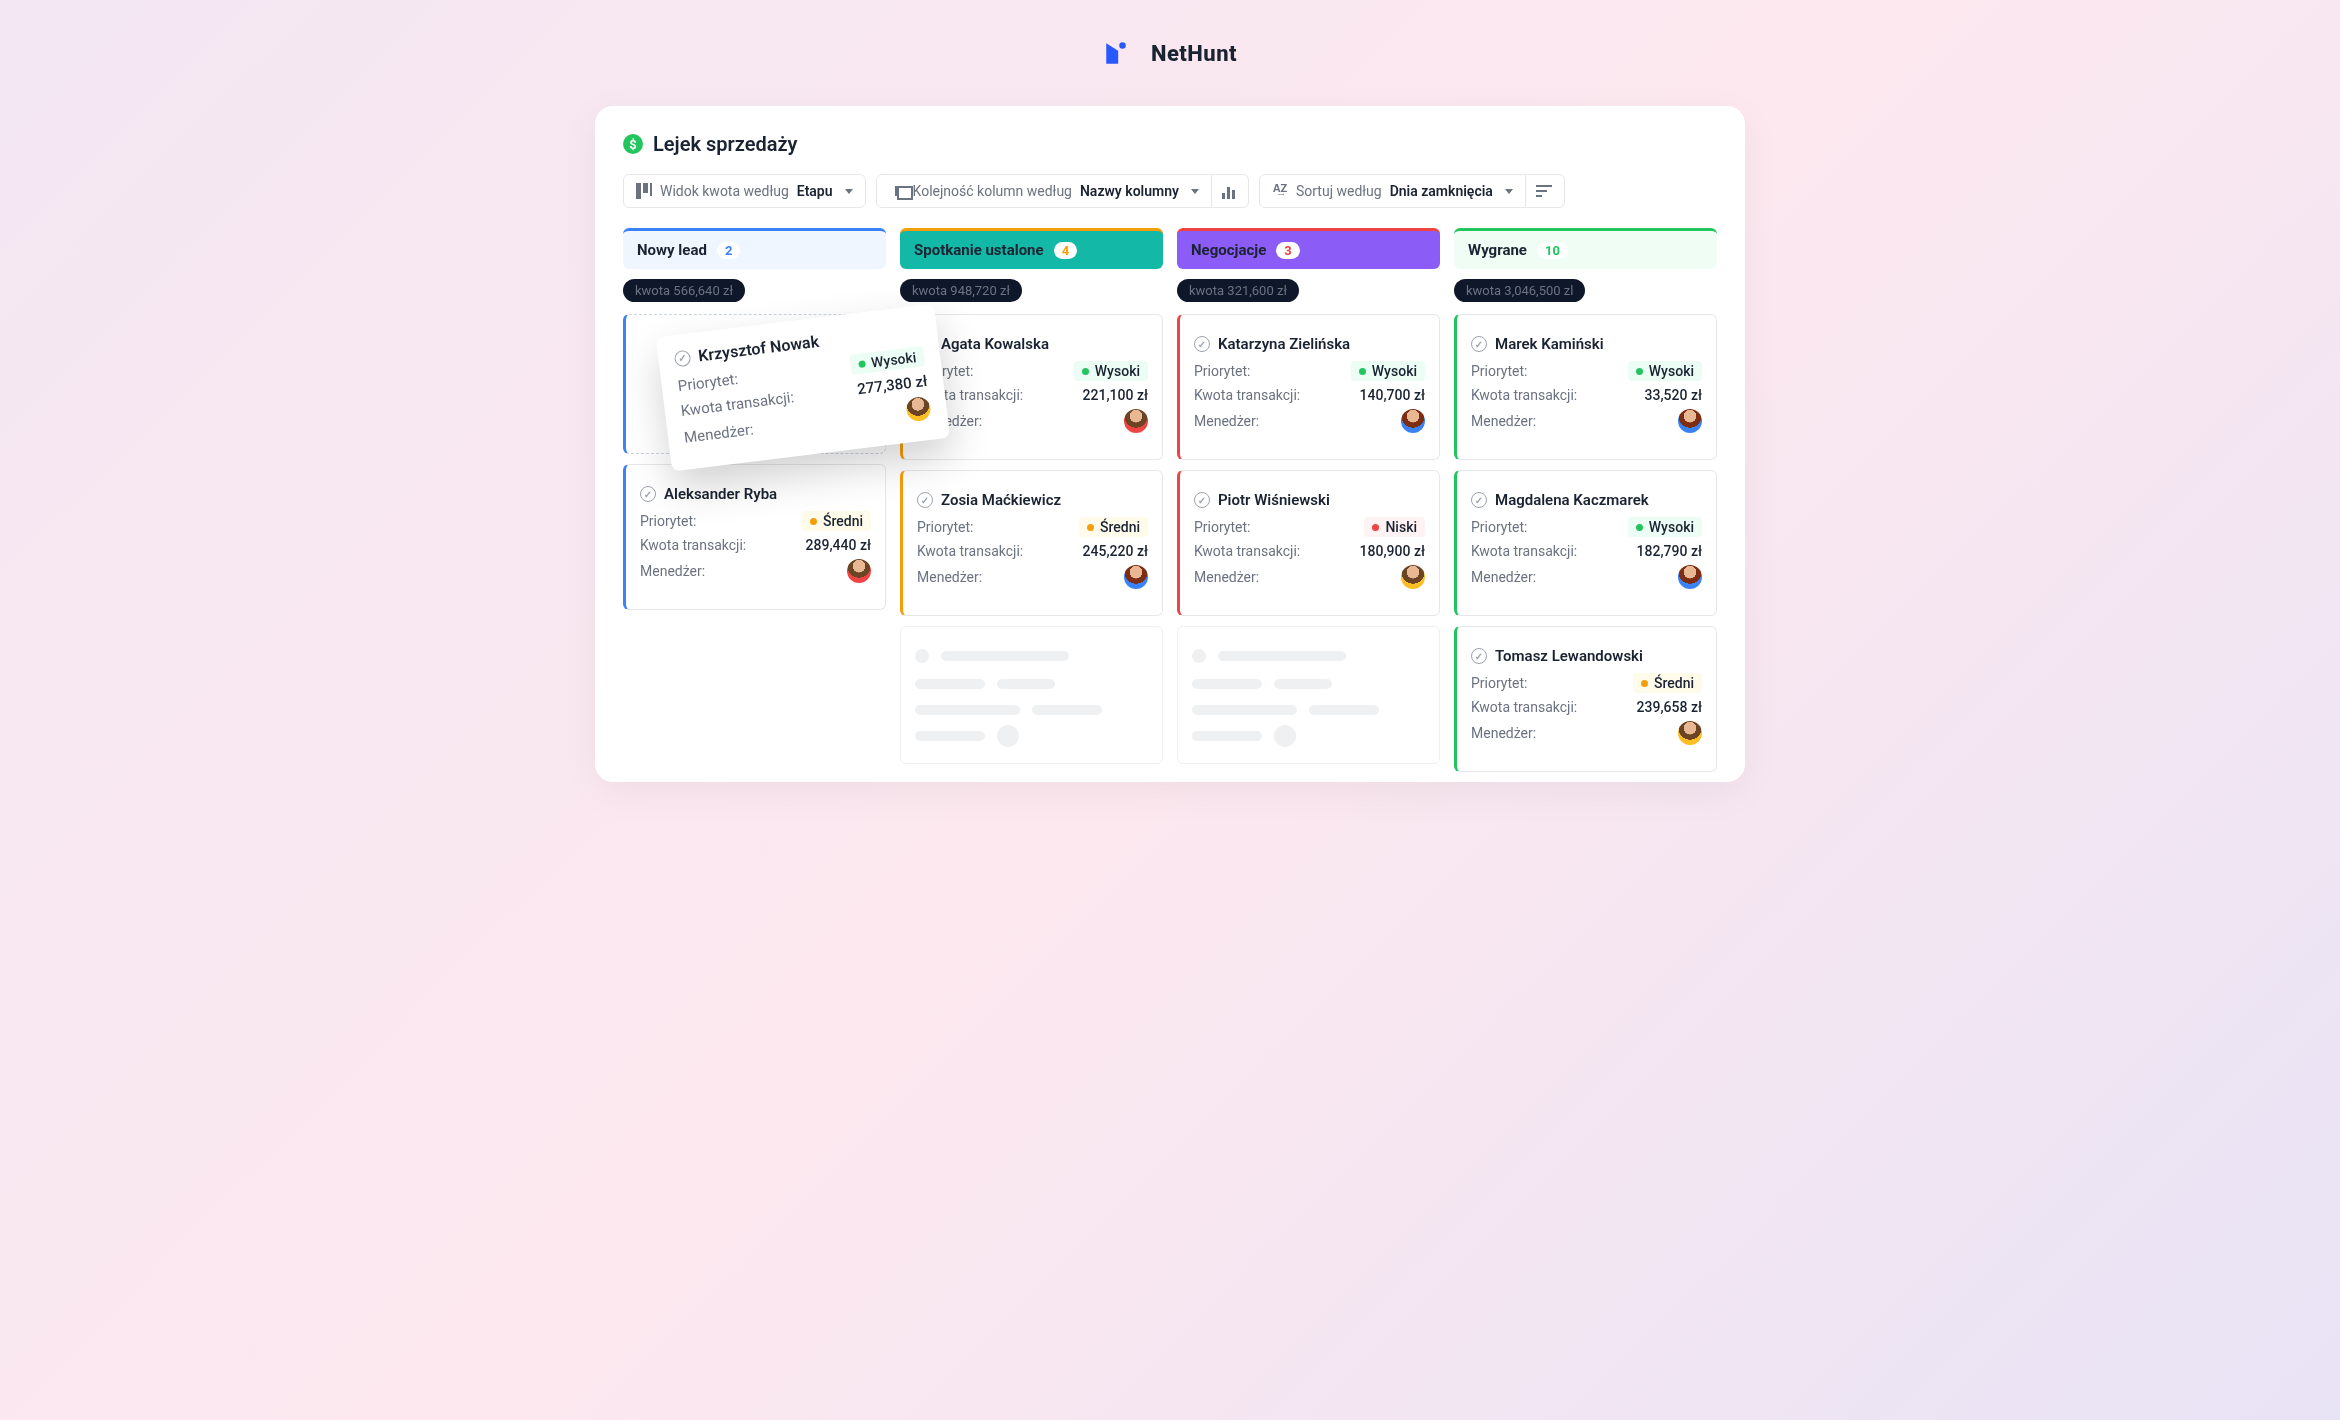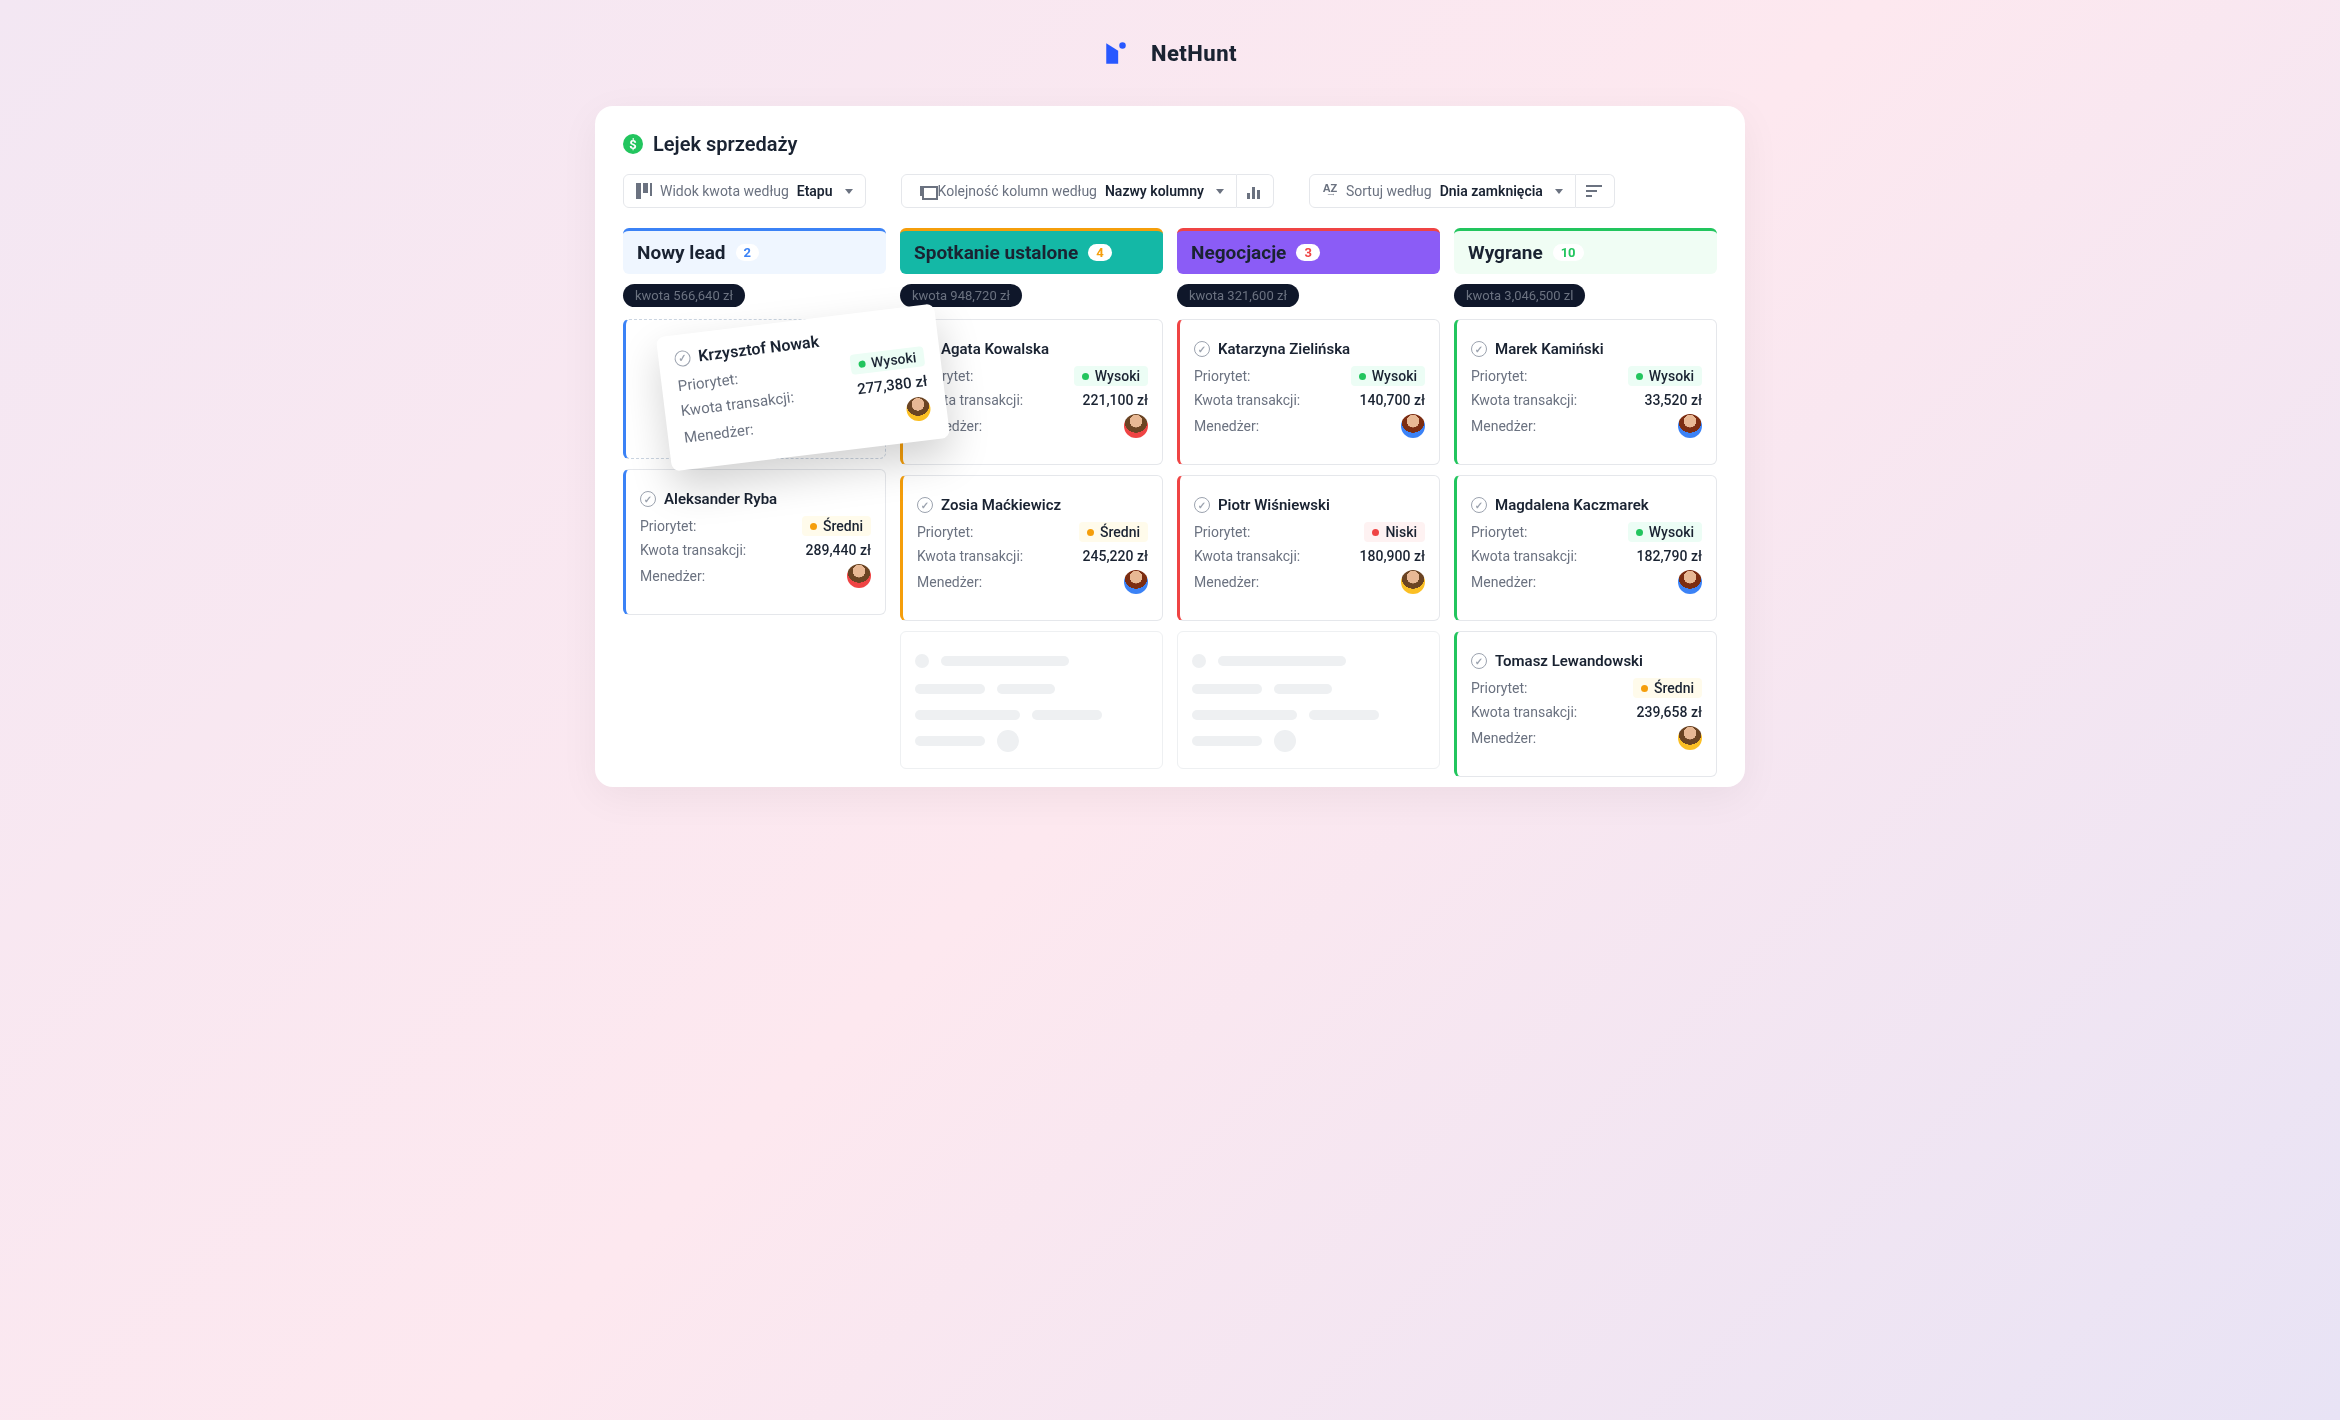--- a/index.html
+++ b/index.html
@@ -42,21 +42,21 @@
     display: inline-flex; align-items: center; gap: 8px;
     border: 1px solid #e5e7eb; background: #fff;
     padding: 8px 12px; border-radius: 6px; font-size: 14px; color: #6b7280;
     cursor: pointer;
   }
   .tb-btn + .tb-icon-btn,
   .tb-icon-btn.attached {
     border-left: none;
     border-top-left-radius: 0; border-bottom-left-radius: 0;
   }
-  .tb-btn.has-attached { border-top-right-radius: 0; border-bottom-right-radius: 0; margin-left: 25px; }
+  .tb-btn.has-attached { border-top-right-radius: 0; border-bottom-right-radius: 0; }
   .tb-icon-btn {
     display: inline-flex; align-items: center; justify-content: center;
     border: 1px solid #e5e7eb; background: #fff;
     padding: 8px 10px; border-radius: 6px; cursor: pointer;
   }
   .tb-strong { color: #1a2332; font-weight: 600; }
   .chev-down {
     width: 0; height: 0; border-left: 4px solid transparent; border-right: 4px solid transparent;
     border-top: 5px solid #6b7280; margin-left: 4px;
   }
@@ -92,21 +92,21 @@
   .board { display: flex; gap: 14px; position: relative; }
   .column { flex: 1 1 0; min-width: 0; }
   .col-header {
     border-radius: 6px; padding: 10px 14px; display: flex; align-items: center; gap: 10px;
     border-top: 3px solid; margin-bottom: 10px;
   }
   .col-blue   { background: #eff6ff; border-color: #3b82f6; }
   .col-orange { background: #14b8a6; border-color: #f59e0b; }
   .col-red    { background: #8b5cf6; border-color: #ef4444; }
   .col-green  { background: #f0fdf4; border-color: #22c55e; }
-  .col-title { font-weight: 700; color: #1a2332; font-size: 19px; }
+  .col-title { font-weight: 700; color: #1a2332; font-size: 15px; }
   .count-badge {
     background: #fff; border-radius: 999px; padding: 1px 8px; font-size: 13px; font-weight: 700;
   }
   .col-blue .count-badge { color: #3b82f6; }
   .col-orange .count-badge { color: #f59e0b; }
   .col-red .count-badge { color: #ef4444; }
   .col-green .count-badge { color: #22c55e; }
   .col-amount {
     display: inline-block; background: #0f172a; border-radius: 999px; padding: 4px 12px;
     font-size: 13px; color: #6b7280; margin-bottom: 12px;

